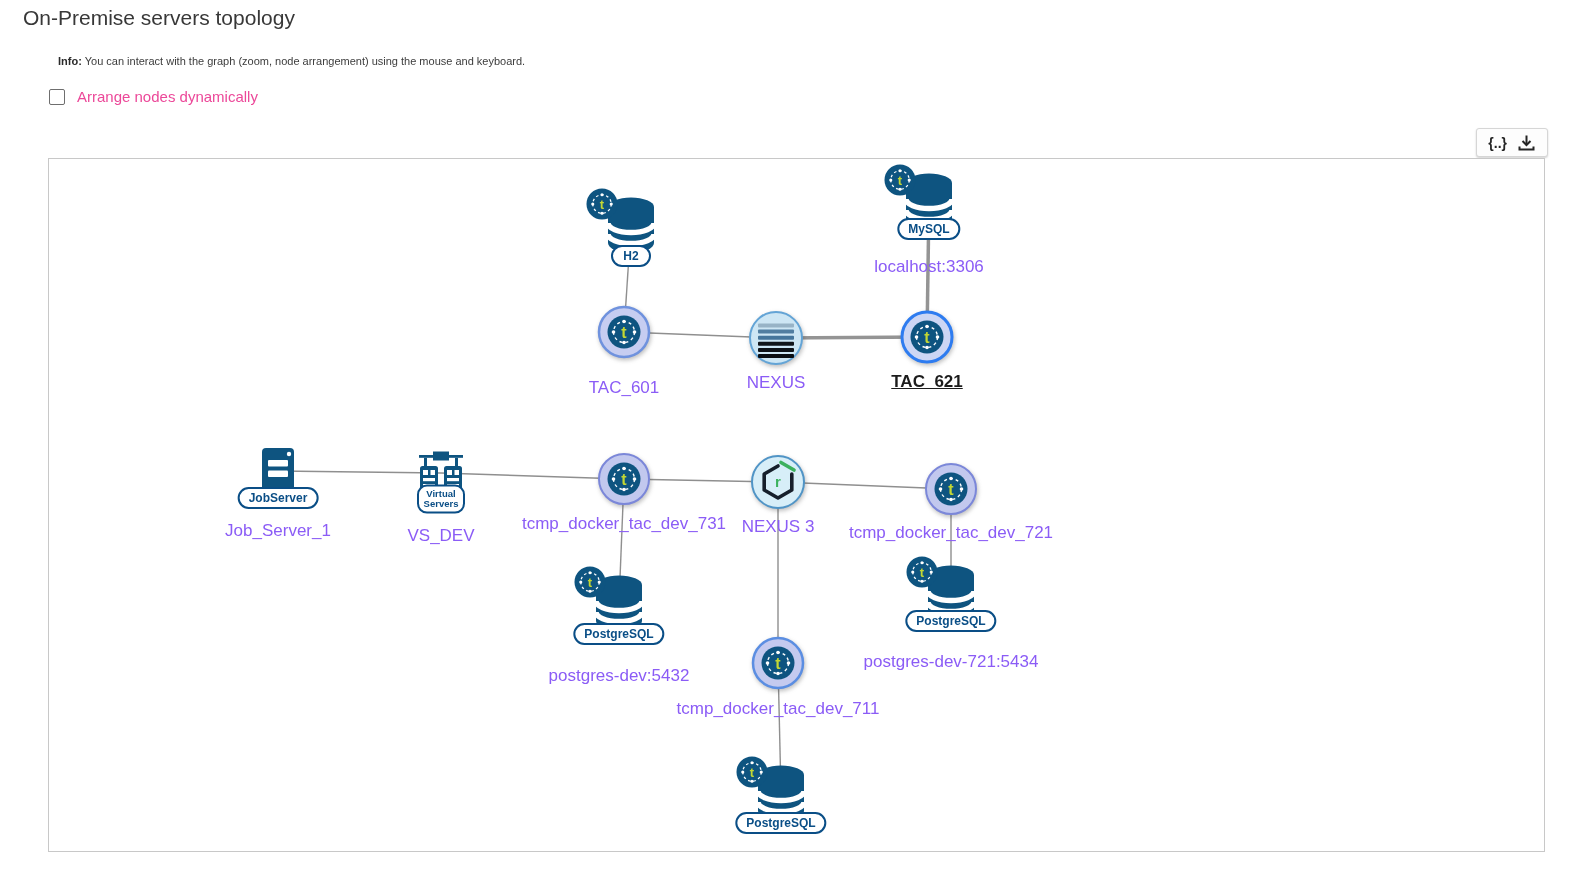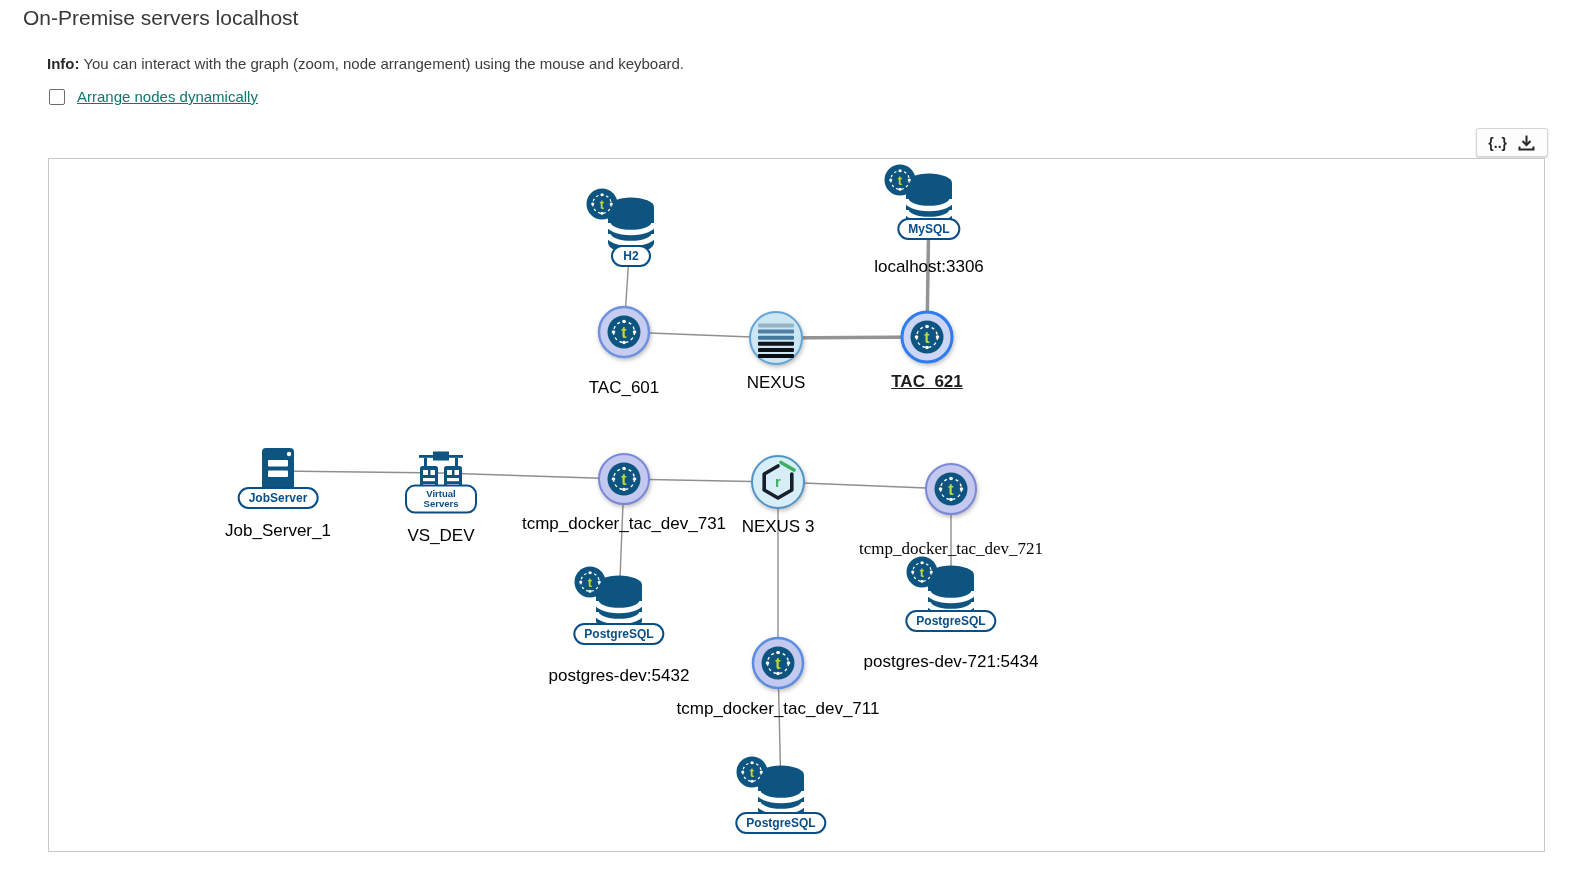--- a/index.html
+++ b/index.html
@@ -3,28 +3,28 @@
 <meta charset="utf-8">
 <style>
   html,body{margin:0;padding:0;background:#fff;}
   body{
     width:1575px;height:879px;position:relative;overflow:hidden;
     font-family:"Liberation Sans","DejaVu Sans",sans-serif;color:#3a3a3a;
   }
   .page-title{
     position:absolute;left:23px;top:6px;font-size:21px;font-weight:400;color:#383838;
   }
-  .info-line{position:absolute;left:47px;top:55px;font-size:15px;color:#3c3c3c;}
+  .info-line{position:absolute;left:58px;top:55px;font-size:11px;color:#3c3c3c;}
   .info-line b{color:#2b2b2b;}
   .checkbox-row{position:absolute;left:49px;top:88px;display:flex;align-items:center;}
   .checkbox-box{
     width:14px;height:14px;border:1.6px solid #6e6e6e;border-radius:2px;background:#fff;
     display:inline-block;cursor:pointer;
   }
-  .checkbox-label{margin-left:12px;font-size:15px;color:#0f766e;text-decoration:underline;}
+  .checkbox-label{margin-left:12px;font-size:15px;color:#ec4899;}
   .toolbar{
     position:absolute;top:128px;right:27px;height:27px;display:flex;align-items:center;
     gap:10px;padding:0 11px;background:#fdfdfd;border:1px solid #d6d6d6;border-radius:3px;
     box-shadow:0 1px 2px rgba(0,0,0,.18);
   }
   .tool-btn{display:flex;align-items:center;cursor:pointer;color:#252525;}
   .code-btn{font-size:14px;font-weight:700;letter-spacing:0px;}
   .canvas{
     position:absolute;left:48px;top:158px;width:1495px;height:692px;
     border:1.5px solid #c8c8c8;background:#fff;
@@ -35,33 +35,33 @@
   .icon.talend svg,.icon.nexus-stripes svg,.icon.nexus-hex svg{
     filter:drop-shadow(1.5px 2.5px 2px rgba(70,70,70,.35));
   }
   .pill{
     position:absolute;left:0;transform:translate(-50%,-50%);
     background:#fff;border:2px solid #0a4e86;border-radius:14px;color:#0a4e86;
     font-size:12px;font-weight:700;line-height:16px;padding:1px 9px;min-width:40px;
     text-align:center;white-space:nowrap;box-sizing:border-box;
   }
   .pill.two-line{
-    white-space:normal;width:72px;font-size:9.5px;line-height:1.1;padding:2px 4px;min-width:0;
+    white-space:normal;width:48px;font-size:9.5px;line-height:1.1;padding:2px 4px;min-width:0;
     border-radius:10px;
   }
   .nlabel{
     position:absolute;left:0;transform:translate(-50%,-50%);
-    font-size:17px;color:#000000;white-space:nowrap;
+    font-size:17px;color:#8b5cf6;white-space:nowrap;
   }
   .nlabel.bold{font-weight:700;color:#1c1c1c;text-decoration:underline;}
 </style>
 </head>
 <body>
 
-<div class="page-title">On-Premise servers localhost</div>
+<div class="page-title">On-Premise servers topology</div>
 
 <div class="info-line">
   <b>Info:</b><span> You can interact with the graph (zoom, node arrangement) using the mouse and keyboard.</span>
 </div>
 
 <div class="checkbox-row">
   <span class="checkbox-box"></span>
   <span class="checkbox-label">Arrange nodes dynamically</span>
 </div>
 
@@ -220,21 +220,21 @@
       <div class="icon talend" style="transform: translate(-29px, -29px);"><svg width="58" height="58">
           <circle cx="29" cy="29" r="25" fill="#c2c8ee" stroke="#7b87d9" stroke-width="2"></circle>
           <circle cx="29" cy="29" r="16.5" fill="#0e5480"></circle>
           <circle cx="29" cy="29" r="10.5" fill="none" stroke="#fff" stroke-width="1.4" stroke-dasharray="3 3"></circle>
           <circle cx="29" cy="18.5" r="1.8" fill="#fff"></circle>
           <circle cx="39.5" cy="29" r="1.8" fill="#fff"></circle>
           <circle cx="29" cy="39.5" r="1.8" fill="#fff"></circle>
           <circle cx="18.5" cy="29" r="1.8" fill="#fff"></circle>
           <text x="29" y="34.76" text-anchor="middle" font-family="Liberation Sans,sans-serif" font-weight="bold" font-size="16" fill="#c3d733">t</text>
         </svg></div>
-      <div class="nlabel" style="top: 60px; font-family: Liberation Serif, serif;">tcmp_docker_tac_dev_721</div>
+      <div class="nlabel" style="top: 44px;">tcmp_docker_tac_dev_721</div>
     </div>
     <div class="node" style="left: 570px; top: 444px;">
       <div class="icon database" style="transform: translate(-46px, -38px);"><svg width="80" height="76">
           <ellipse cx="46" cy="20" rx="23" ry="9.5" fill="#0e5480"></ellipse>
           <path d="M23,20 L23,56 A23,9.5 0 0 0 69,56 L69,20" fill="#0e5480"></path>
           <path d="M23,36 A23,9.5 0 0 0 69,36" stroke="#fff" stroke-width="5.5" fill="none"></path>
           <path d="M23,47 A23,9.5 0 0 0 69,47" stroke="#fff" stroke-width="5.5" fill="none"></path>
           <circle cx="17" cy="17" r="15.5" fill="#0e5480"></circle>
           <circle cx="17" cy="17" r="9.24" fill="none" stroke="#fff" stroke-width="1.232" stroke-dasharray="2.64 2.64"></circle>
           <circle cx="17" cy="7.76" r="1.584" fill="#fff"></circle>

